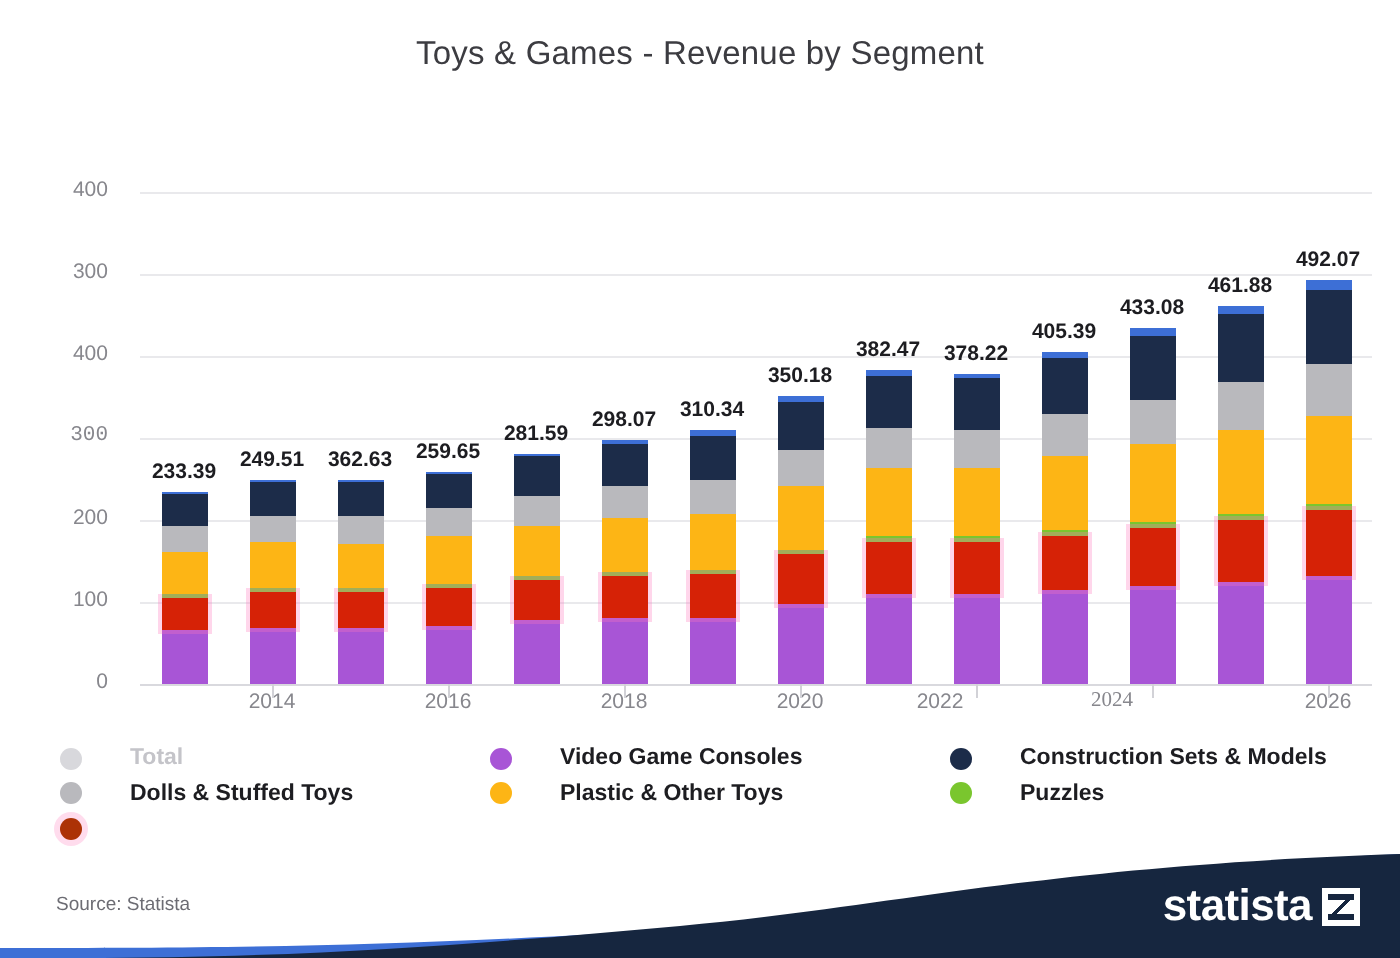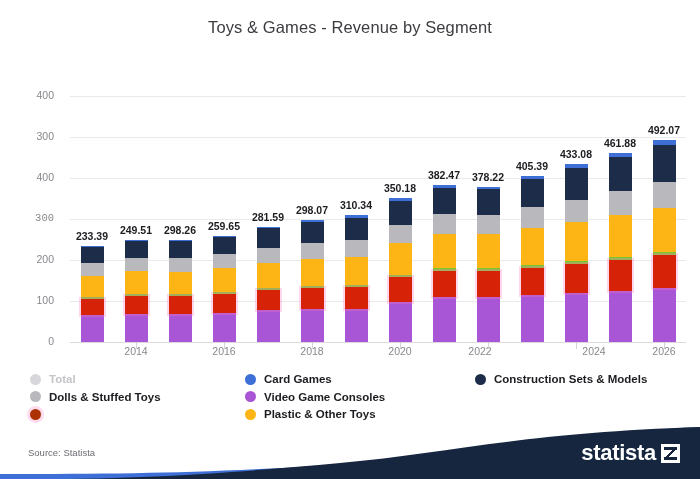--- a/index.html
+++ b/index.html
@@ -55,21 +55,21 @@
 
   
   .legend{
     position:absolute;left:30px;top:372px;width:650px;height:52px;
     display:flex;
   }
   .legend-col{display:flex;flex-direction:column;gap:3.5px;}
   .legend-col.c1{width:215px;}
   .legend-col.c2{width:230px;}
   .legend-col.c3{width:205px;}
-  .legend-item{display:flex;align-items:center;height:14px;}
+  .legend-item{display:flex;align-items:center;height:14px;gap:16px;}
   .legend-dot{
     width:11px;height:11px;border-radius:50%;margin-right:8px;flex:none;
   }
   .legend-dot.hl{
     box-shadow:0 0 0 3px rgba(255,150,200,.33);
   }
   .legend-text{
     font-size:11.5px;font-weight:bold;color:#1d1d21;white-space:nowrap;
   }
   .legend-item.disabled .legend-text{color:#c4c4c9;font-weight:bold;}
@@ -156,21 +156,21 @@
         <div class="bar-group" style="left: 98.5px;">
           <div class="bar-stack" style="height: 101.885px;">
             <div class="seg" style="height: 1.312px; background: rgb(61, 111, 214);"></div>
             <div class="seg" style="height: 17.015px; background: rgb(28, 44, 73);"></div>
             <div class="seg" style="height: 13.325px; background: rgb(185, 185, 189);"></div>
             <div class="seg" style="height: 22.755px; background: rgb(253, 181, 21);"></div>
             <div class="seg" style="height: 1.763px; background: rgb(122, 198, 46);"></div>
             <div class="seg hl" style="height: 17.63px; background: rgb(214, 34, 6);"></div>
             <div class="seg" style="height: 28.085px; background: rgb(168, 85, 214);"></div>
           </div>
-          <div class="bar-value" style="bottom: 105.885px;">298.26</div>
+          <div class="bar-value" style="bottom: 105.885px;">362.63</div>
         </div>
         <div class="bar-group" style="left: 142.5px;">
           <div class="bar-stack" style="height: 106.436px;">
             <div class="seg" style="height: 1.066px; background: rgb(61, 111, 214);"></div>
             <div class="seg" style="height: 17.835px; background: rgb(28, 44, 73);"></div>
             <div class="seg" style="height: 13.94px; background: rgb(185, 185, 189);"></div>
             <div class="seg" style="height: 23.78px; background: rgb(253, 181, 21);"></div>
             <div class="seg" style="height: 1.845px; background: rgb(122, 198, 46);"></div>
             <div class="seg hl" style="height: 18.655px; background: rgb(214, 34, 6);"></div>
             <div class="seg" style="height: 29.315px; background: rgb(168, 85, 214);"></div>
@@ -300,23 +300,23 @@
       </div>
     <div id="xticks">
         <div class="xtick" style="left: 66px;">2014</div>
         <div class="xtickmark" style="left: 66px; top: 246px;"></div>
         <div class="xtick" style="left: 154px;">2016</div>
         <div class="xtickmark" style="left: 154px; top: 246px;"></div>
         <div class="xtick" style="left: 242px;">2018</div>
         <div class="xtickmark" style="left: 242px; top: 246px;"></div>
         <div class="xtick" style="left: 330px;">2020</div>
         <div class="xtickmark" style="left: 330px; top: 246px;"></div>
-        <div class="xtick" style="left: 410px;">2022</div>
+        <div class="xtick" style="left: 400px;">2022</div>
         <div class="xtickmark" style="left: 418px; top: 246px;"></div>
-        <div class="xtick" style="left: 524px;">2024</div>
+        <div class="xtick" style="left: 486px; font-family: Liberation Serif, serif;">2024</div>
         <div class="xtickmark" style="left: 506px; top: 246px;"></div>
         <div class="xtick" style="left: 594px;">2026</div>
         <div class="xtickmark" style="left: 594px; top: 246px;"></div>
       </div>
   </div>
 
   <div class="legend" id="legend">
       <div class="legend-col c1">
         <div class="legend-item disabled">
           <span class="legend-dot" style="background: rgb(216, 216, 220);"></span>
@@ -325,36 +325,36 @@
         <div class="legend-item">
           <span class="legend-dot" style="background: rgb(185, 185, 189);"></span>
           <span class="legend-text">Dolls &amp; Stuffed Toys</span>
         </div>
         <div class="legend-item">
           <span class="legend-dot hl" style="background: rgb(172, 50, 6);"></span>
         </div>
       </div>
       <div class="legend-col c2">
         <div class="legend-item">
-          <span class="legend-dot" style="background: rgb(61, 111, 214);"></span>
-          <span class="legend-text">Card Games</span>
-        </div>
-        <div class="legend-item">
           <span class="legend-dot" style="background: rgb(168, 85, 214);"></span>
           <span class="legend-text">Video Game Consoles</span>
         </div>
         <div class="legend-item">
           <span class="legend-dot" style="background: rgb(253, 181, 21);"></span>
           <span class="legend-text">Plastic &amp; Other Toys</span>
         </div>
       </div>
       <div class="legend-col c3">
         <div class="legend-item">
           <span class="legend-dot" style="background: rgb(28, 44, 73);"></span>
           <span class="legend-text">Construction Sets &amp; Models</span>
+        </div>
+        <div class="legend-item">
+          <span class="legend-dot" style="background: rgb(122, 198, 46);"></span>
+          <span class="legend-text">Puzzles</span>
         </div>
       </div>
     </div>
 
   <div class="footer">
     <svg class="footer-wave" width="700" height="52" viewBox="0 0 700 52" preserveAspectRatio="none">
       <path d="M700,0 L700,52 L0,52 L0,47 C120,47 190,46 300,40 C420,33 500,10 700,0 Z" fill="#3d6fd6"></path>
       <path d="M700,0 L700,52 L40,52 C160,52 250,44 340,36 C450,26 520,6 700,0 Z" fill="#16263f"></path>
     </svg>
     <div class="source">Source: Statista</div>

